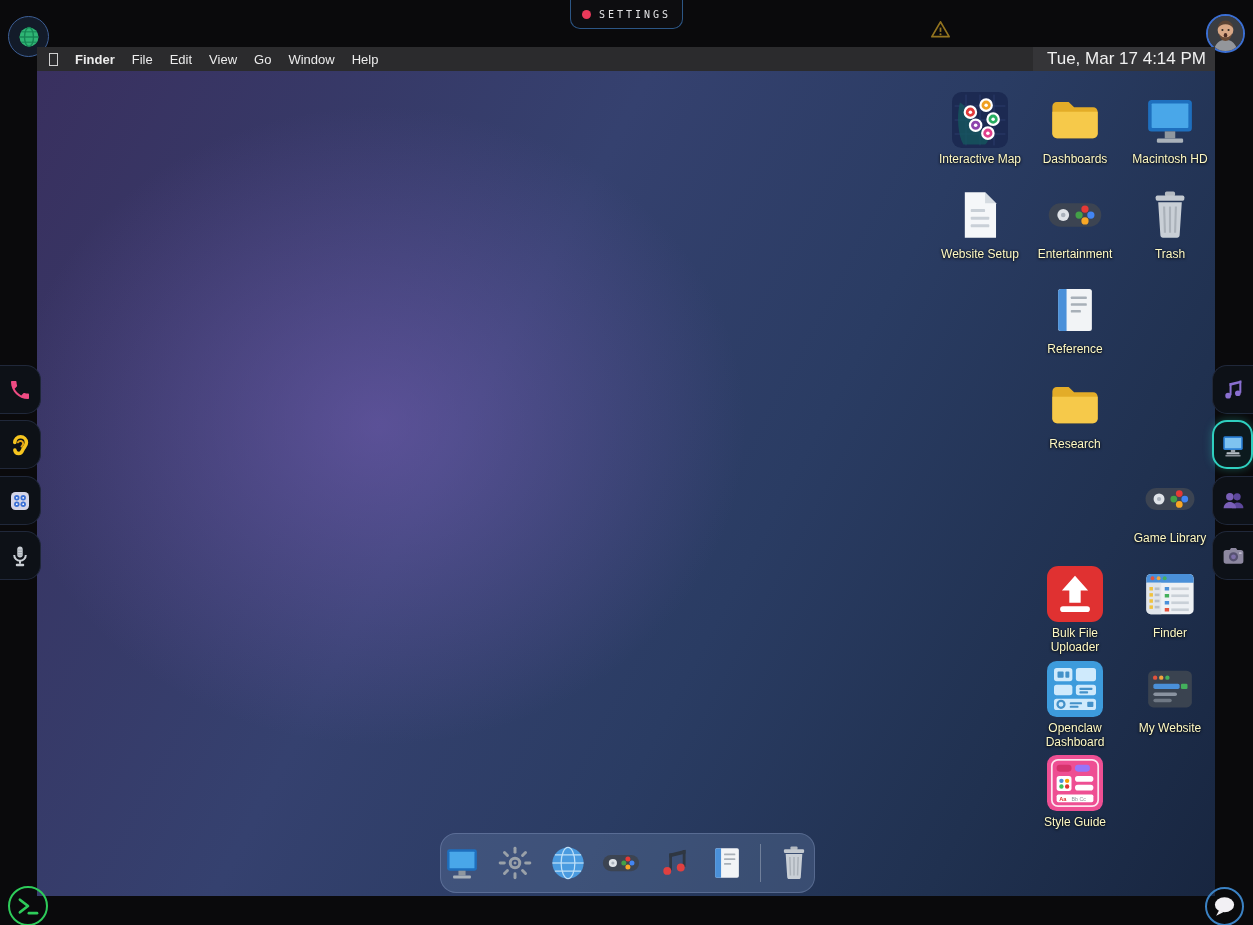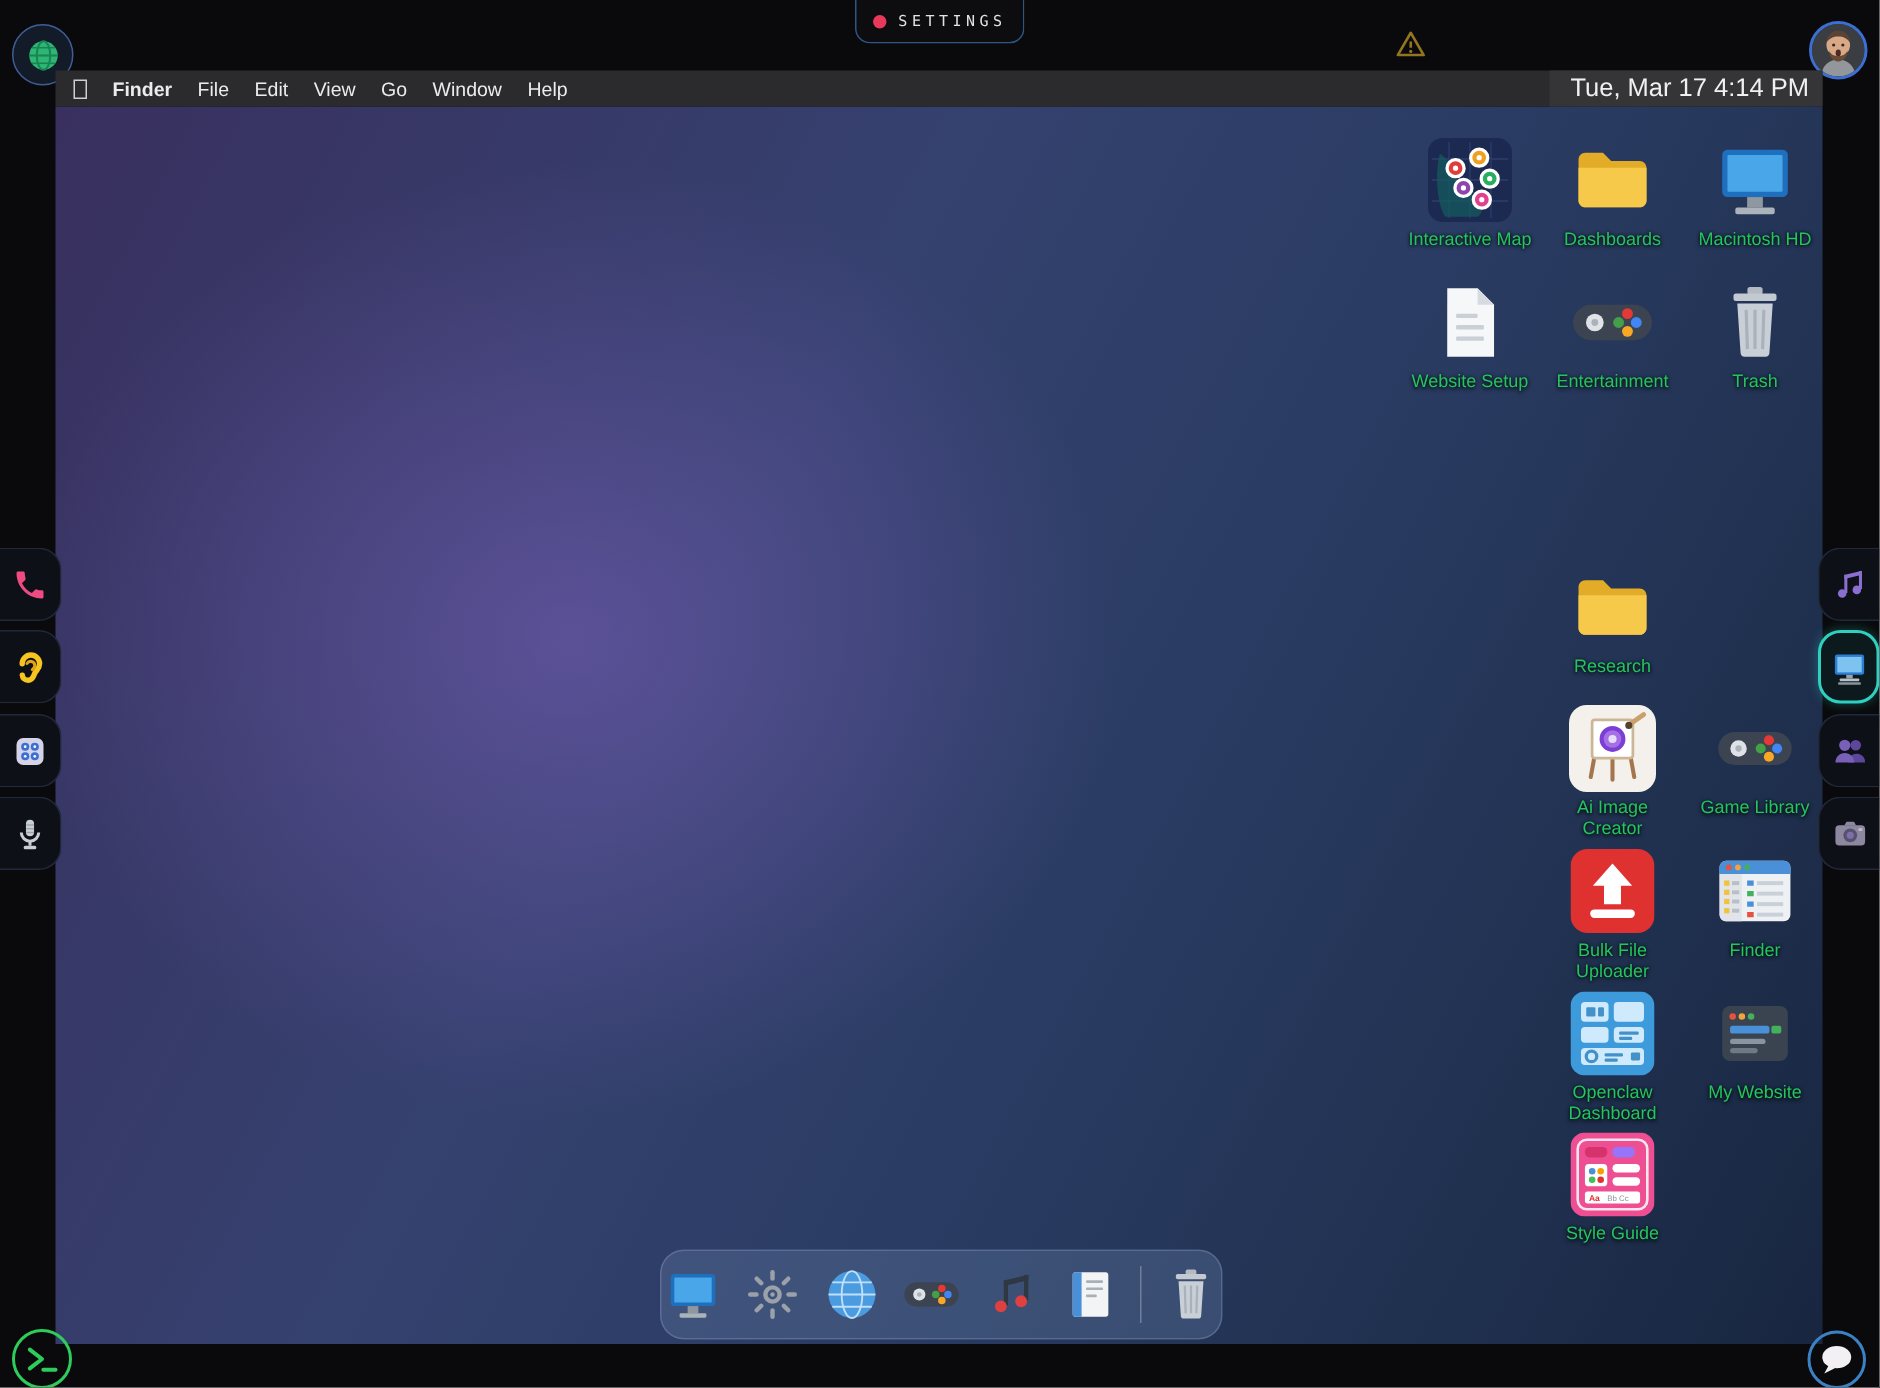--- a/index.html
+++ b/index.html
@@ -56,21 +56,21 @@
     background:#353538; color:#f0f0f0; font-size:17px;
   }
 
   
   .dicon {
     position:absolute; width:96px; text-align:center; cursor:default;
   }
   .dicon .ic { height:56px; display:flex; align-items:center; justify-content:center; }
   .dicon .lbl {
     margin:4px auto 0; max-width:84px;
-    font-size:12px; line-height:1.18; color:#22c55e;
+    font-size:12px; line-height:1.18; color:#fef9c3;
     text-shadow:0 1px 3px rgba(0,0,0,0.85), 0 0 2px rgba(0,0,0,0.6);
   }
   .c1 { left:1122px; } .c2 { left:1027px; } .c3 { left:932px; }
   .r1 { top:92px; } .r2 { top:187px; } .r3 { top:282px; } .r4 { top:377px; }
   .r5 { top:471px; } .r6 { top:566px; } .r7 { top:661px; } .r8 { top:755px; }
 
   
   .dock {
     position:absolute; left:440px; top:833px; width:375px; height:60px;
     background:rgba(95,118,158,0.38);
@@ -255,52 +255,45 @@
       <g stroke="#aab1b9" stroke-width="2.5">
         <line x1="25" y1="22" x2="26" y2="53"></line>
             <line x1="32" y1="22" x2="32" y2="53"></line>
             <line x1="39" y1="22" x2="38" y2="53"></line>
       </g>
     </svg>
       </div>
     <div class="lbl">Trash</div>
   </div>
 
+  <div class="dicon c2 r3">
+    <div class="ic">
+        <svg viewBox="0 0 64 64" width="54" height="54">
+      <rect x="12" y="7" width="40" height="50" rx="3" fill="#f2f4f6"></rect>
+      <path d="M12 10c0-1.7 1.3-3 3-3h7v50h-7c-1.7 0-3-1.3-3-3V10z" fill="#4a90d9"></path>
+      <rect x="27" y="16" width="19" height="3" rx="1" fill="#a8b0b8"></rect>
+      <rect x="27" y="24" width="19" height="3" rx="1" fill="#a8b0b8"></rect>
+      <rect x="27" y="32" width="12" height="3" rx="1" fill="#a8b0b8"></rect>
+    </svg>
+      </div>
+    <div class="lbl">Reference</div>
+  </div>
 
 
   <div class="dicon c2 r4">
     <div class="ic">
         <svg viewBox="0 0 64 64" width="58" height="58">
       <path d="M7 17c0-2.8 2.2-5 5-5h13l6 6h21c2.8 0 5 2.2 5 5v24c0 2.8-2.2 5-5 5H12c-2.8 0-5-2.2-5-5V17z" fill="#e3ac28"></path>
       <path d="M7 23h50v24c0 2.8-2.2 5-5 5H12c-2.8 0-5-2.2-5-5V23z" fill="#f6c94a"></path>
     </svg>
       </div>
     <div class="lbl">Research</div>
   </div>
 
 
-  <div class="dicon c2 r5">
-    <div class="ic">
-        <svg viewBox="0 0 64 64" width="58" height="58">
-      <rect width="64" height="64" rx="13" fill="#f4f1ec"></rect>
-      <g stroke="#a5764d" stroke-width="3" stroke-linecap="round">
-        <line x1="22" y1="20" x2="16" y2="53"></line>
-        <line x1="42" y1="20" x2="48" y2="53"></line>
-        <line x1="32" y1="40" x2="32" y2="55"></line>
-      </g>
-      <rect x="17" y="11" width="30" height="28" rx="2" fill="#ffffff" stroke="#cbb795" stroke-width="2"></rect>
-      <circle cx="32" cy="25" r="9.5" fill="#7b3fd4"></circle>
-      <path d="M32 25m-6.5 0a6.5 6.5 0 1 0 13 0a6.5 6.5 0 1 0-13 0" fill="#a56fe8"></path>
-      <circle cx="32" cy="25" r="3" fill="#e8ddf8"></circle>
-      <line x1="45" y1="14" x2="55" y2="7" stroke="#caa06b" stroke-width="3.5" stroke-linecap="round"></line>
-      <circle cx="44" cy="15" r="2.6" fill="#54422f"></circle>
-    </svg>
-      </div>
-    <div class="lbl">Ai Image Creator</div>
-  </div>
 
   <div class="dicon c1 r5">
     <div class="ic">
         <svg viewBox="0 0 64 64" width="54" height="54">
       <rect x="3" y="19" width="58" height="26" rx="13" fill="#3c4452"></rect>
       <circle cx="19" cy="32" r="6.5" fill="#dfe3e8"></circle>
           <circle cx="19" cy="32" r="2.5" fill="#aab2bc"></circle>
       <circle cx="43" cy="25.5" r="4" fill="#e53935"></circle>
           <circle cx="49.5" cy="32" r="4" fill="#4285f4"></circle>
       <circle cx="43" cy="38.5" r="4" fill="#f9a825"></circle>

